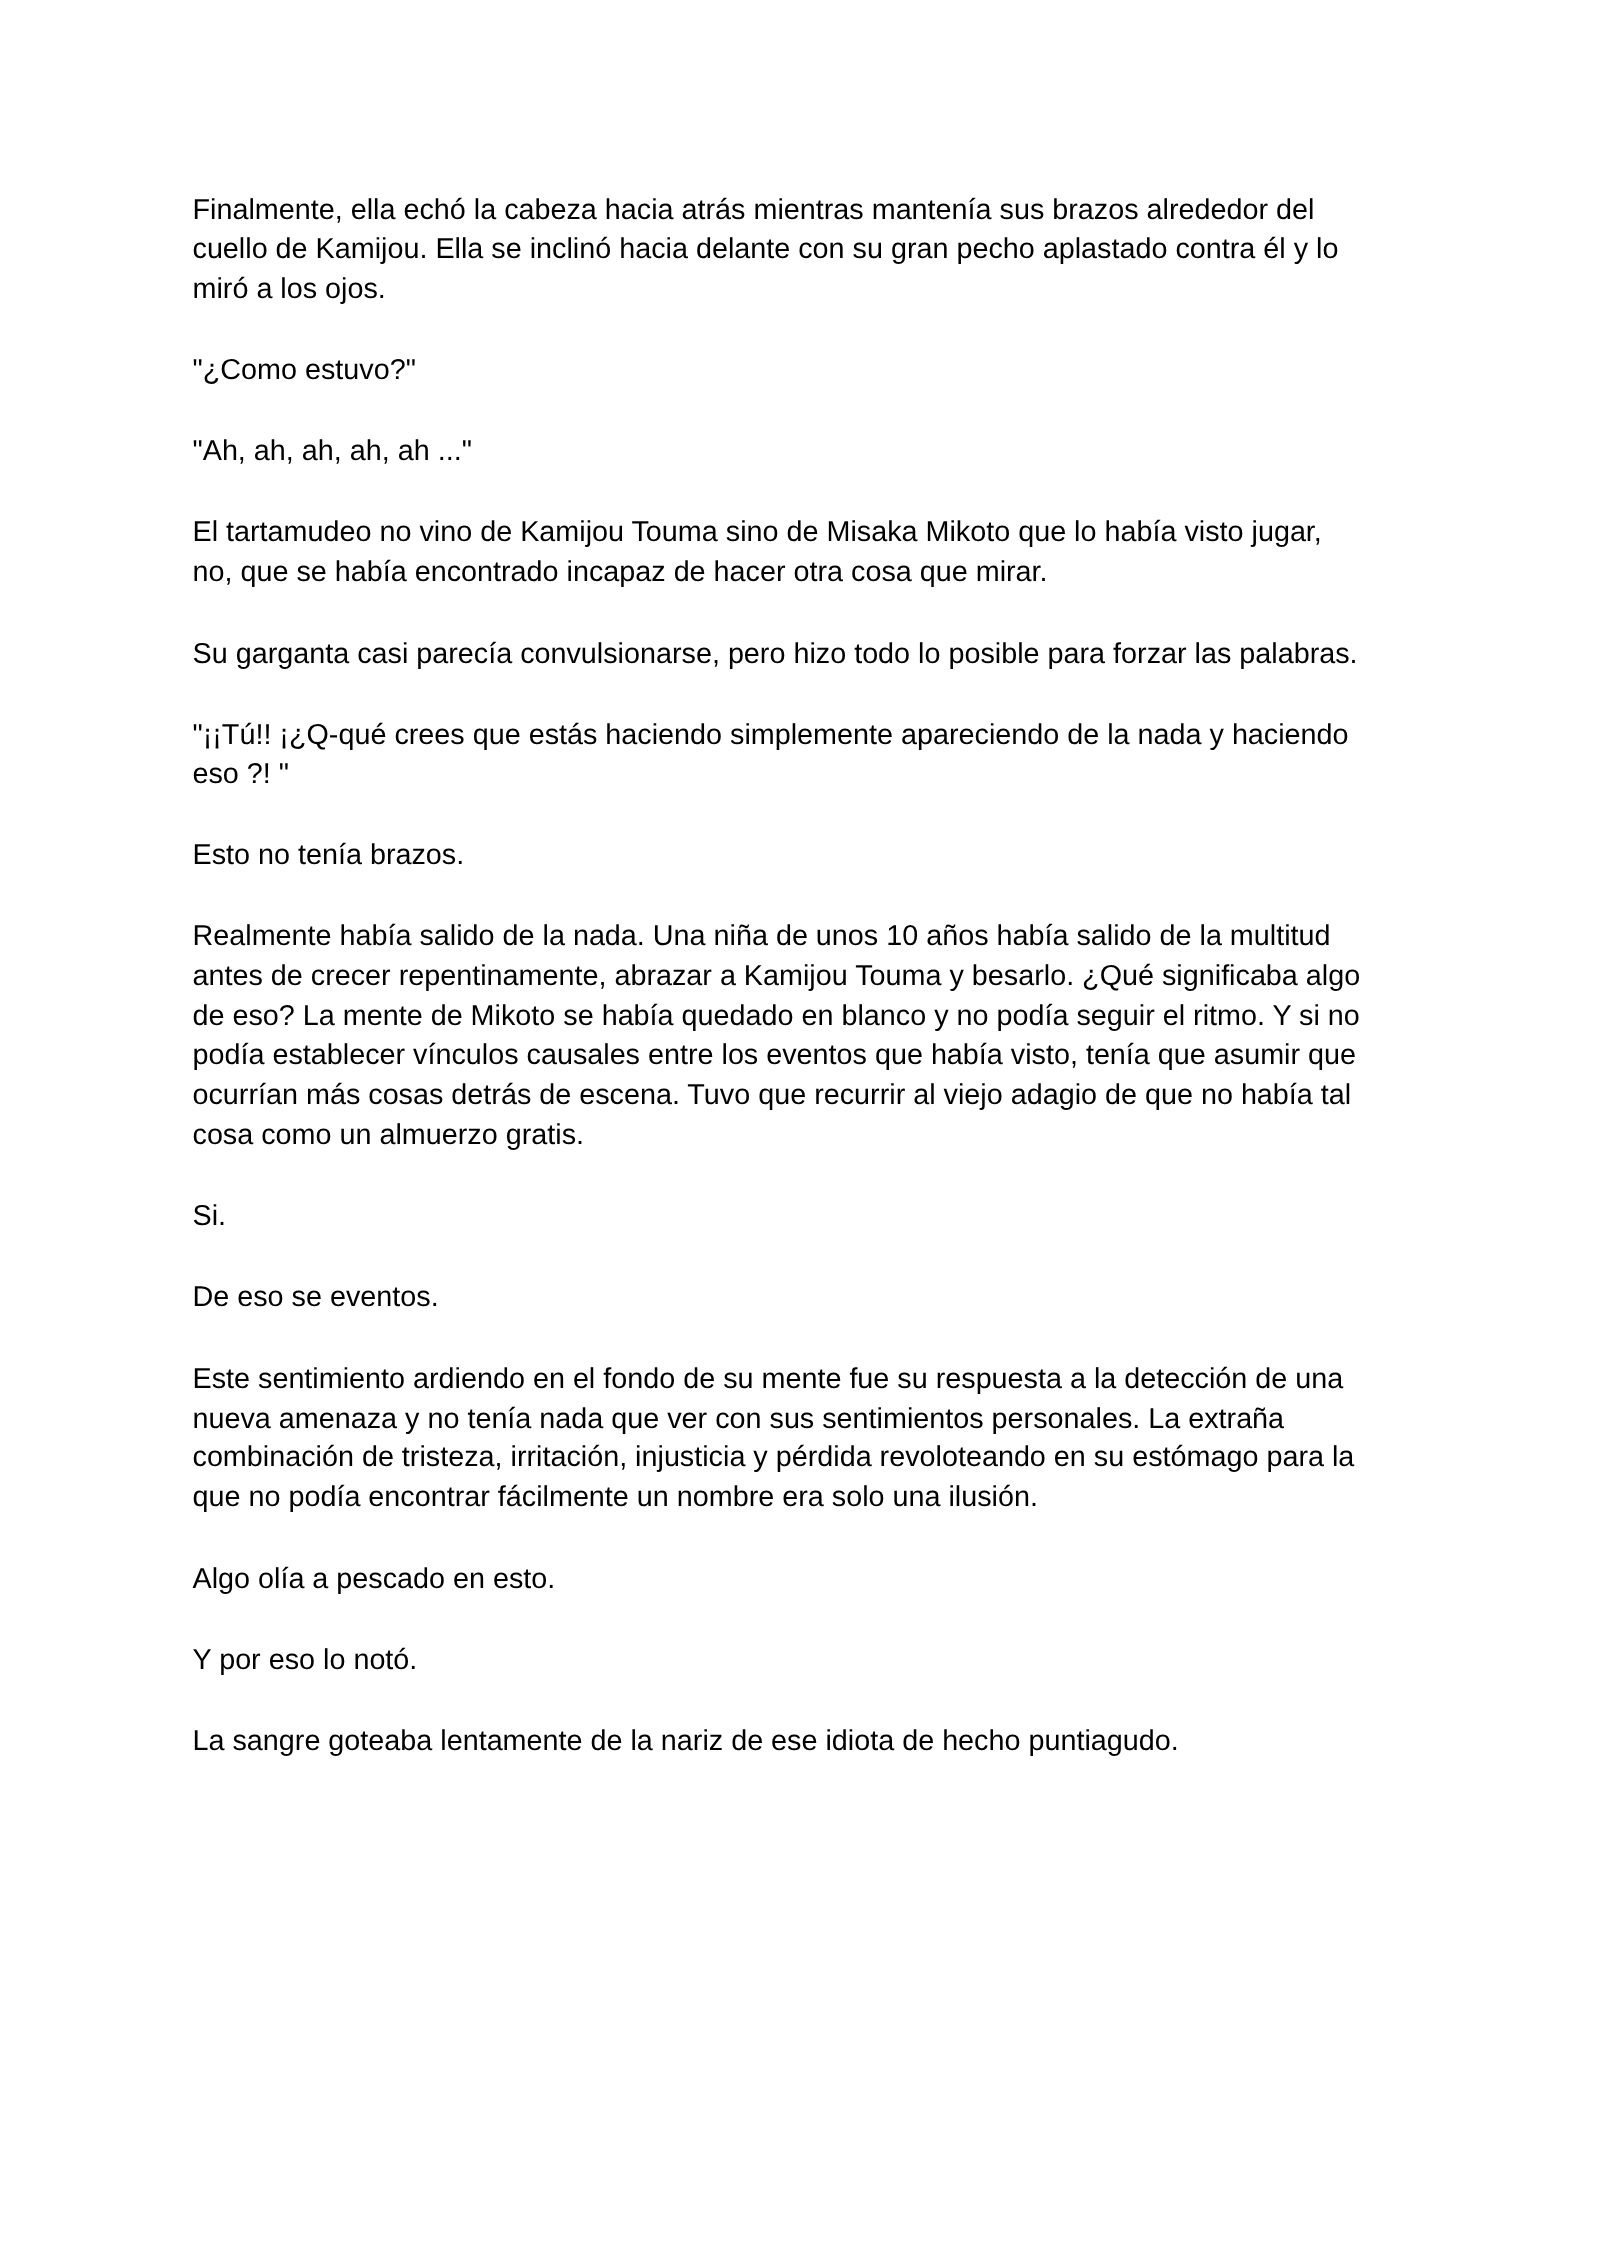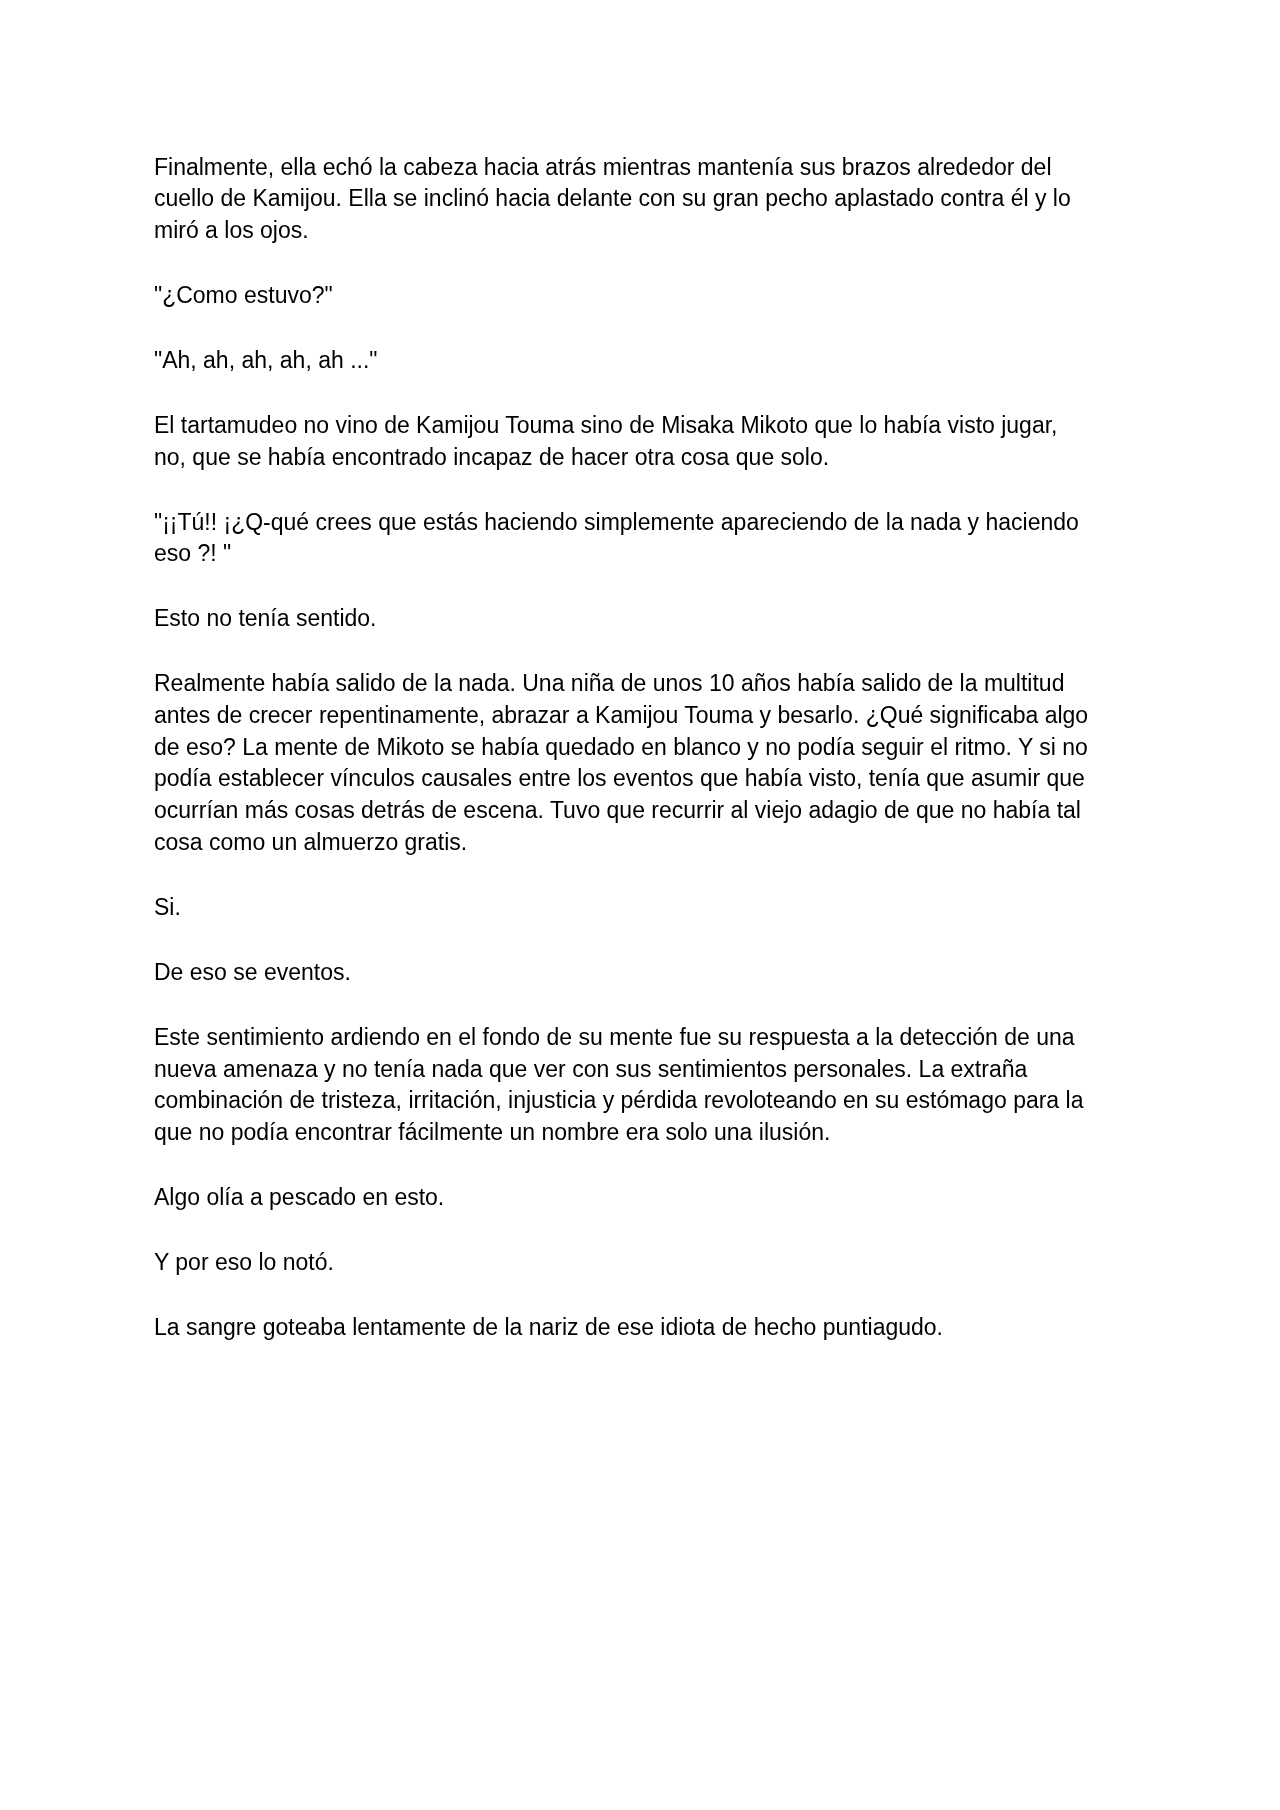--- a/index.html
+++ b/index.html
@@ -34,24 +34,25 @@
 </head>
 <body>
 
 <div class="page">
   <p class="para">Finalmente, ella echó la cabeza hacia atrás mientras mantenía sus brazos alrededor del
 cuello de Kamijou. Ella se inclinó hacia delante con su gran pecho aplastado contra él y lo
 miró a los ojos.</p>
   <p class="para">"¿Como estuvo?"</p>
   <p class="para">"Ah, ah, ah, ah, ah ..."</p>
   <p class="para">El tartamudeo no vino de Kamijou Touma sino de Misaka Mikoto que lo había visto jugar,
-no, que se había encontrado incapaz de hacer otra cosa que solo.</p>
+no, que se había encontrado incapaz de hacer otra cosa que mirar.</p>
+  <p class="para">Su garganta casi parecía convulsionarse, pero hizo todo lo posible para forzar las palabras.</p>
   <p class="para">"¡¡Tú!! ¡¿Q-qué crees que estás haciendo simplemente apareciendo de la nada y haciendo
 eso ?! "</p>
-  <p class="para">Esto no tenía sentido.</p>
+  <p class="para">Esto no tenía brazos.</p>
   <p class="para">Realmente había salido de la nada. Una niña de unos 10 años había salido de la multitud
 antes de crecer repentinamente, abrazar a Kamijou Touma y besarlo. ¿Qué significaba algo
 de eso? La mente de Mikoto se había quedado en blanco y no podía seguir el ritmo. Y si no
 podía establecer vínculos causales entre los eventos que había visto, tenía que asumir que
 ocurrían más cosas detrás de escena. Tuvo que recurrir al viejo adagio de que no había tal
 cosa como un almuerzo gratis.</p>
   <p class="para">Si.</p>
   <p class="para">De eso se eventos.</p>
   <p class="para">Este sentimiento ardiendo en el fondo de su mente fue su respuesta a la detección de una
 nueva amenaza y no tenía nada que ver con sus sentimientos personales. La extraña

